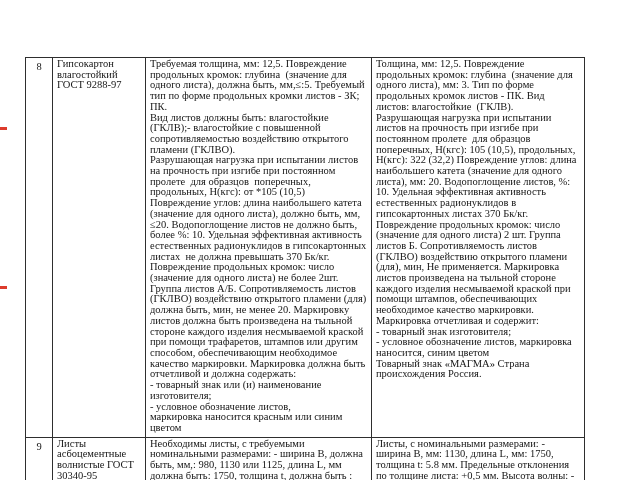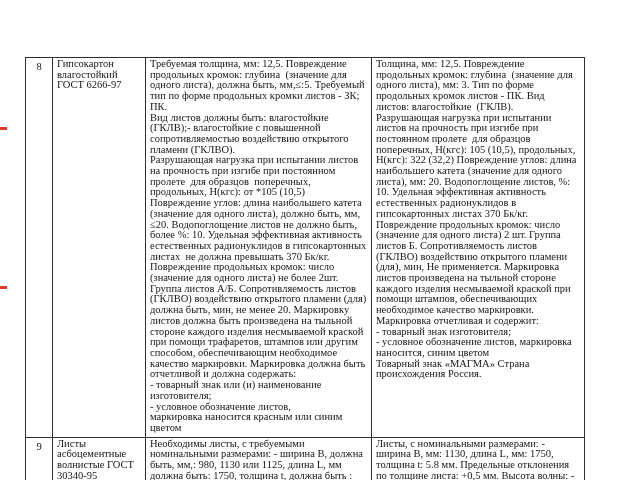--- a/index.html
+++ b/index.html
@@ -57,21 +57,21 @@
   <table class="spec-table">
     <colgroup>
       <col class="c1">
         <col class="c2">
         <col class="c3">
         <col class="c4">
     </colgroup>
     <tbody>
       <tr>
         <td class="num">8</td>
-        <td class="name">Гипсокартон влагостойкий ГОСТ 6266-97</td>
+        <td class="name">Гипсокартон влагостойкий ГОСТ 9288-97</td>
         <td class="spec">Требуемая толщина, мм: 12,5. Повреждение продольных кромок: глубина  (значение для одного листа), должна быть, мм,≤:5. Требуемый тип по форме продольных кромки листов - ЗК; ПК.
 Вид листов должны быть: влагостойкие  (ГКЛВ);- влагостойкие с повышенной сопротивляемостью воздействию открытого пламени (ГКЛВО).
 Разрушающая нагрузка при испытании листов на прочность при изгибе при постоянном пролете  для образцов  поперечных, продольных, Н(кгс): от *105 (10,5) Повреждение углов: длина наибольшего катета (значение для одного листа), должно быть, мм, ≤20. Водопоглощение листов не должно быть, более %: 10. Удельная эффективная активность естественных радионуклидов в гипсокартонных листах  не должна превышать 370 Бк/кг. Повреждение продольных кромок: число (значение для одного листа) не более 2шт. Группа листов А/Б. Сопротивляемость листов (ГКЛВО) воздействию открытого пламени (для) должна быть, мин, не менее 20. Маркировку листов должна быть произведена на тыльной стороне каждого изделия несмываемой краской при помощи трафаретов, штампов или другим способом, обеспечивающим необходимое качество маркировки. Маркировка должна быть отчетливой и должна содержать:
 - товарный знак или (и) наименование изготовителя;
 - условное обозначение листов,
 маркировка наносится красным или синим цветом</td>
         <td class="spec">Толщина, мм: 12,5. Повреждение продольных кромок: глубина  (значение для одного листа), мм: 3. Тип по форме продольных кромок листов - ПК. Вид листов: влагостойкие  (ГКЛВ).
 Разрушающая нагрузка при испытании листов на прочность при изгибе при постоянном пролете  для образцов  поперечных, Н(кгс): 105 (10,5), продольных, Н(кгс): 322 (32,2) Повреждение углов: длина наибольшего катета (значение для одного листа), мм: 20. Водопоглощение листов, %: 10. Удельная эффективная активность естественных радионуклидов в гипсокартонных листах 370 Бк/кг. Повреждение продольных кромок: число (значение для одного листа) 2 шт. Группа листов Б. Сопротивляемость листов (ГКЛВО) воздействию открытого пламени (для), мин, Не применяется. Маркировка листов произведена на тыльной стороне каждого изделия несмываемой краской при помощи штампов, обеспечивающих необходимое качество маркировки. Маркировка отчетливая и содержит:
 - товарный знак изготовителя;
 - условное обозначение листов, маркировка наносится, синим цветом

